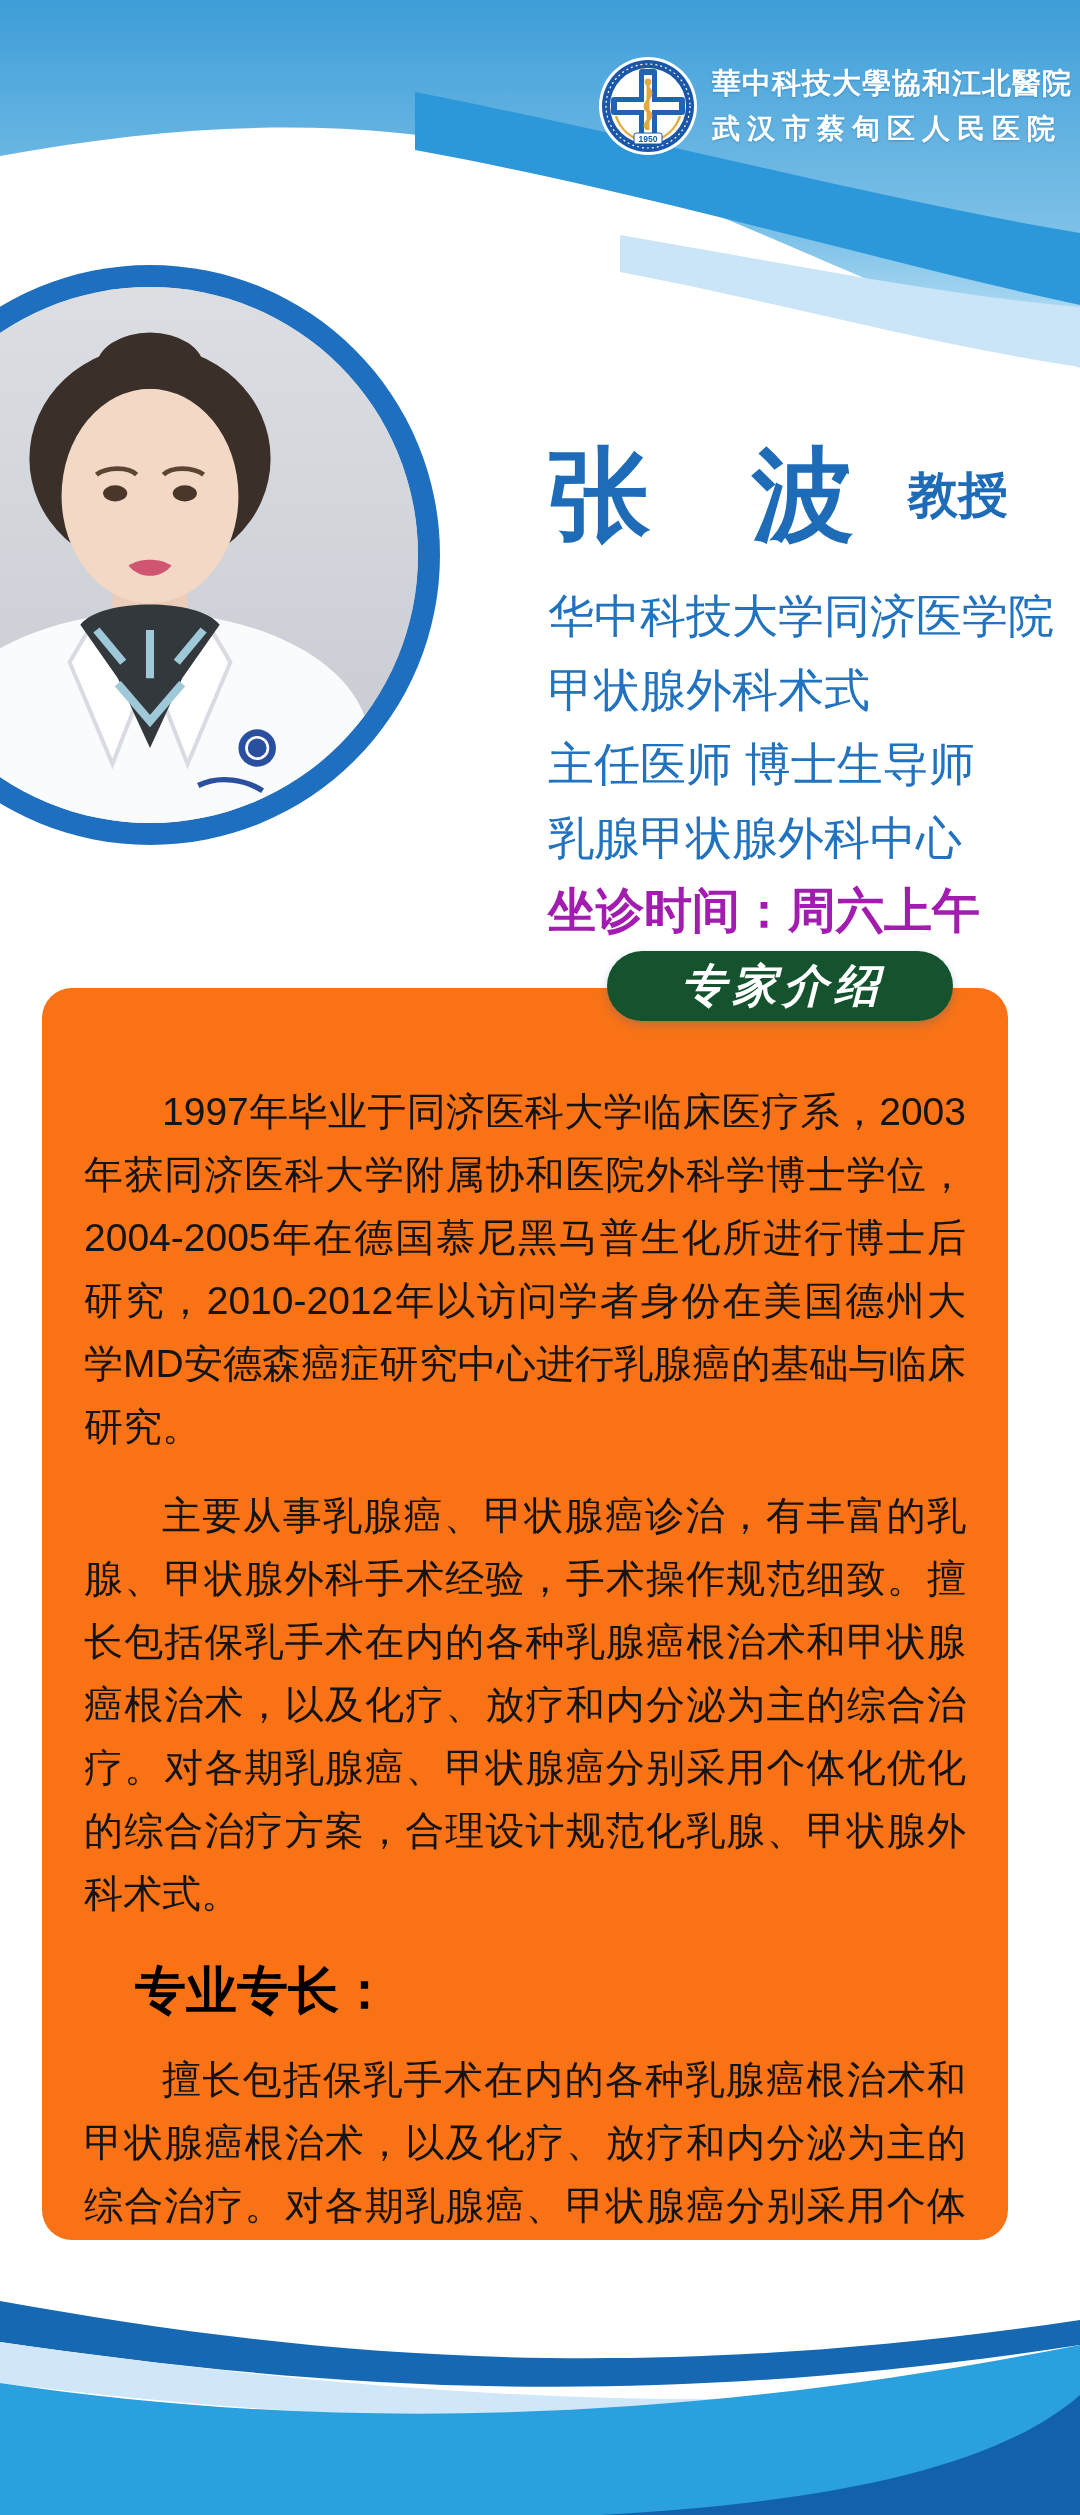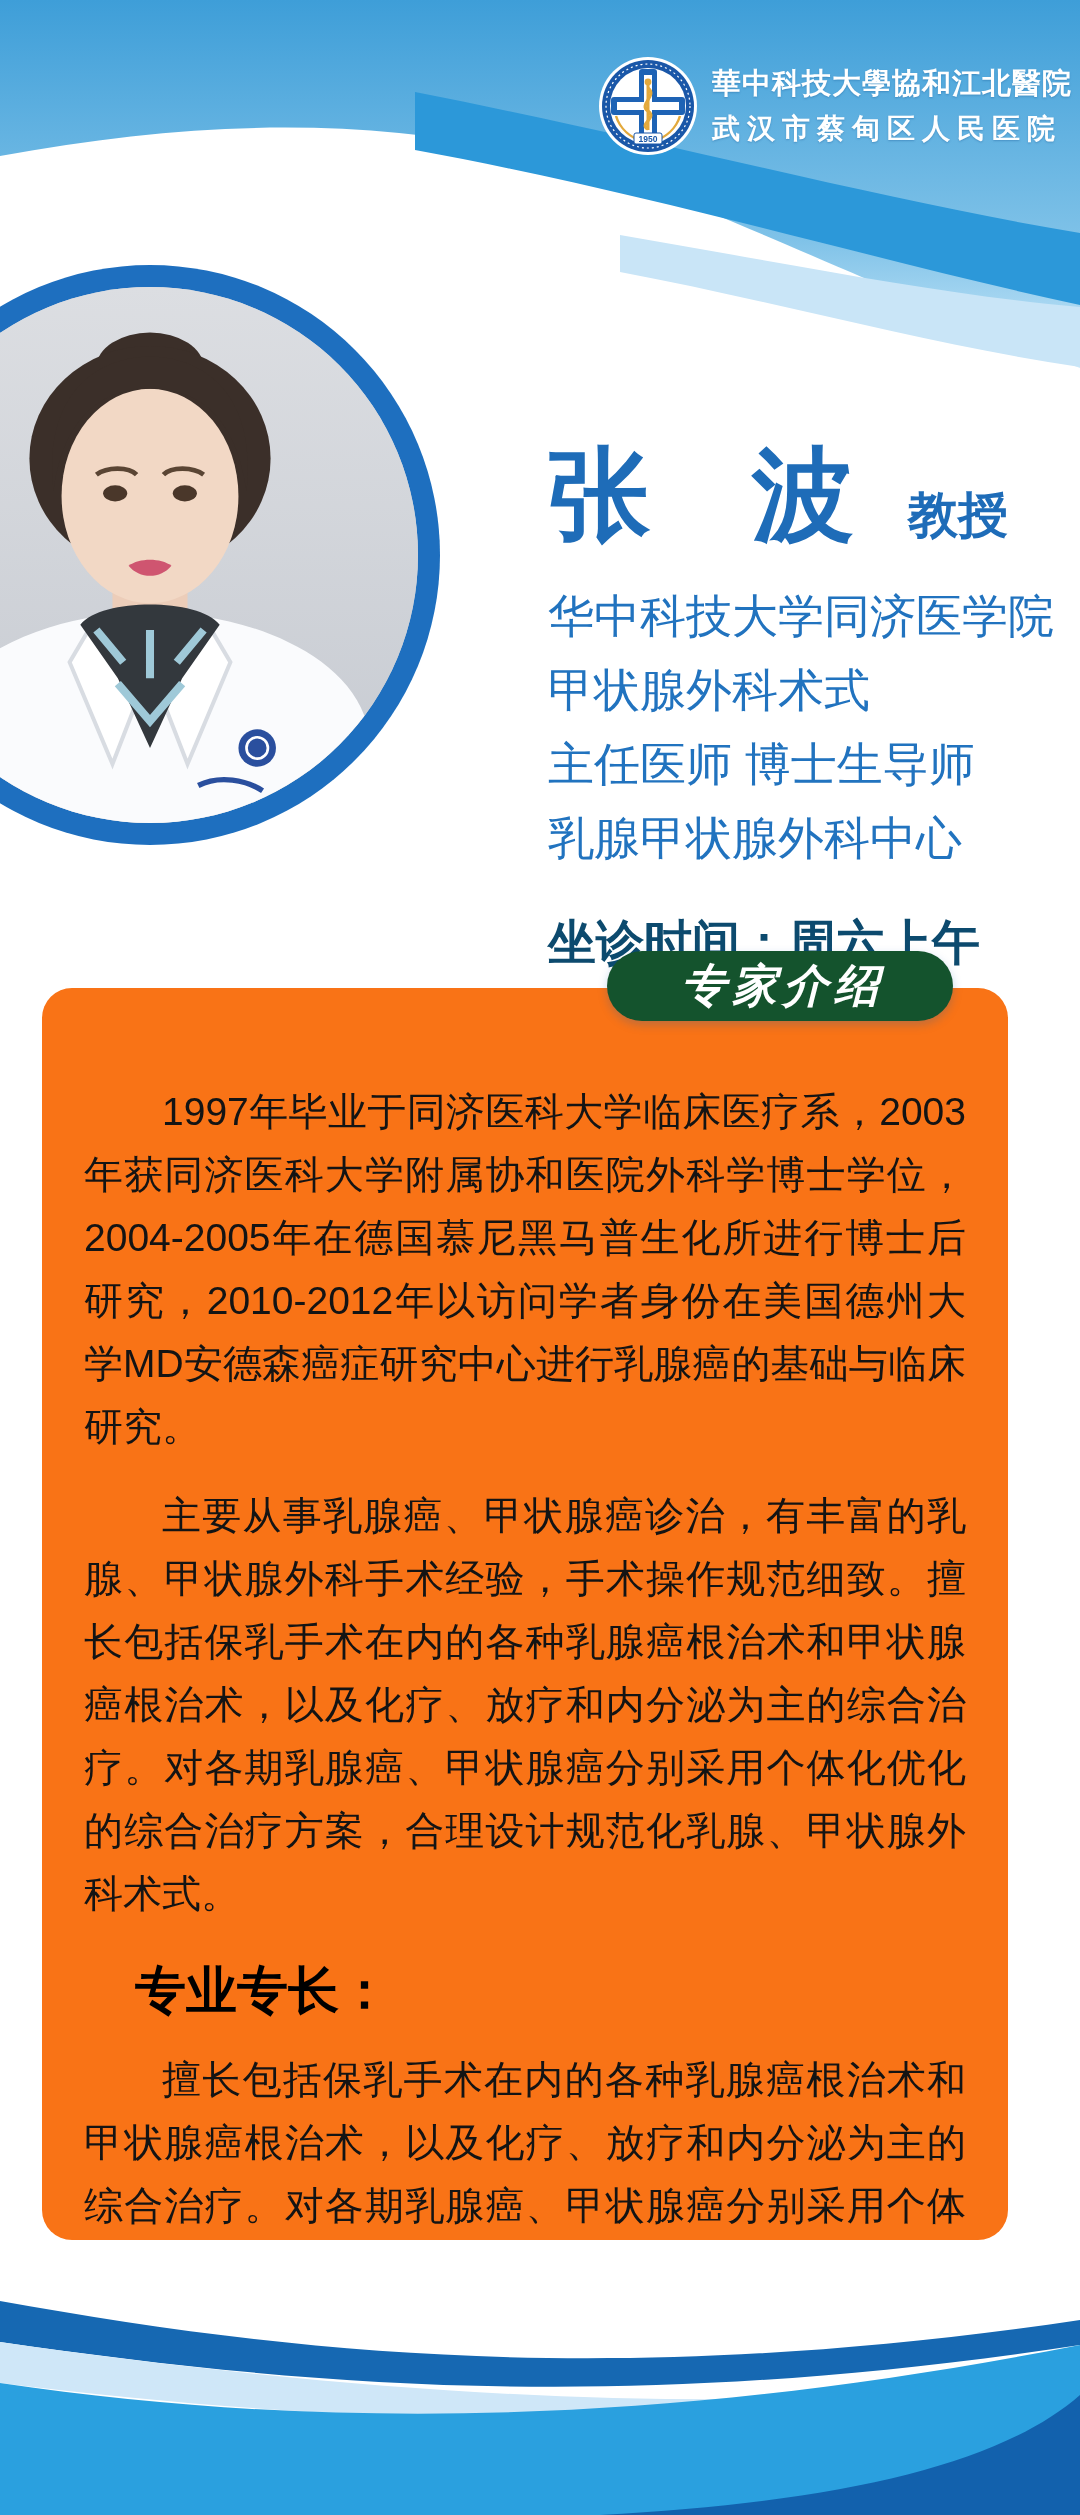--- a/index.html
+++ b/index.html
@@ -35,35 +35,35 @@
     box-shadow:0 0 0 0 #1e6fbf;
   }
   .photo-clip{
     position:absolute;left:22px;top:22px;width:536px;height:536px;border-radius:50%;
     overflow:hidden;background:#ced2d8;
   }
   .photo-clip svg{display:block;width:100%;height:100%;}
 
   
   .profile{position:absolute;left:548px;top:442px;width:520px;z-index:3;}
-  .name-row{display:flex;align-items:flex-end;margin:0 0 30px 0;}
+  .name-row{display:flex;align-items:center;margin:0 0 30px 0;}
   .doctor-name{
     font-family:"Liberation Serif", serif;font-weight:bold;
     font-size:102px;line-height:1.05;color:#1e6cb8;white-space:nowrap;
   }
   .doctor-title{
     font-family:"Liberation Serif", serif;font-weight:bold;
     font-size:50px;color:#1e6cb8;margin-left:54px;white-space:nowrap;
   }
   .aff-line{
     font-size:46px;font-weight:500;color:#2173bf;line-height:74px;white-space:nowrap;
   }
   .clinic-time{
-    margin-top:36px;font-family:"Liberation Serif", serif;font-weight:bold;
-    font-size:48px;color:#0c4a6e;white-space:nowrap;
+    margin-top:4px;font-family:"Liberation Serif", serif;font-weight:bold;
+    font-size:48px;color:#a21caf;white-space:nowrap;
   }
 
   
   .section-badge{
     position:absolute;left:607px;top:951px;width:346px;height:70px;z-index:4;
     background:#14532d;border-radius:36px;
     display:flex;align-items:center;justify-content:center;
     color:#ffffff;font-size:45px;font-weight:bold;font-style:italic;
     letter-spacing:6px;text-indent:6px;
     box-shadow:0 4px 10px rgba(20,90,170,.25);

